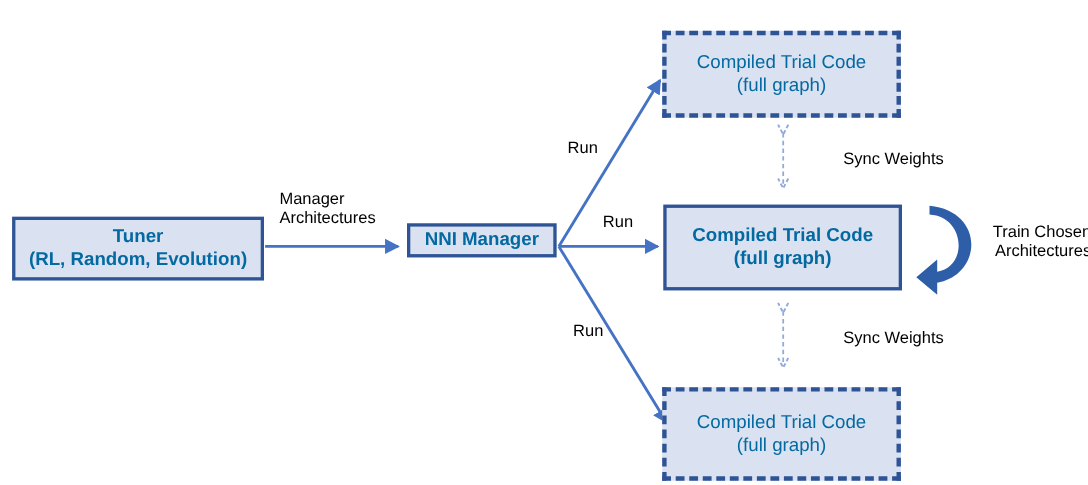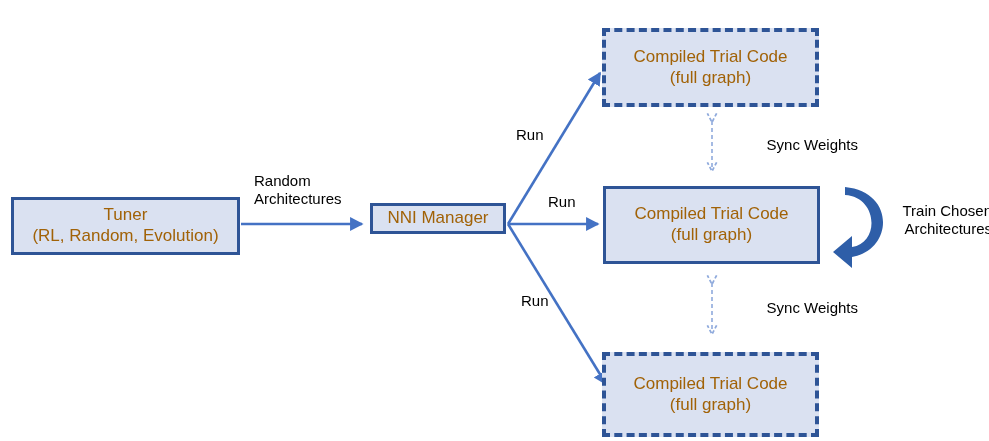--- a/index.html
+++ b/index.html
@@ -16,25 +16,26 @@
     overflow: hidden;
   }
   .box {
     position: absolute;
     box-sizing: border-box;
     background: #dae1f1;
     display: flex;
     align-items: center;
     justify-content: center;
     text-align: center;
-    color: #a16207;
+    color: #0369a1;
     line-height: 1.22;
   }
   .box-solid {
     border: 3px solid #2e5496;
+    font-weight: bold;
   }
   .box-dashed {
     border: 4px dashed #2e5496;
   }
   .box-label {
     display: block;
     white-space: pre-line;
   }
   .label {
     position: absolute;
@@ -123,21 +124,21 @@
   <div class="box box-solid" style="left:603px; top:186px; width:217px; height:78px; font-size:17px;">
     <span class="box-label">Compiled Trial Code
 (full graph)</span>
   </div>
 
   <div class="box box-dashed" style="left:602px; top:352px; width:217px; height:85px; font-size:17px;">
     <span class="box-label">Compiled Trial Code
 (full graph)</span>
   </div>
 
-  <div class="label" style="left:254px; top:172px; width:130px; font-size:15px;">Random
+  <div class="label" style="left:254px; top:172px; width:130px; font-size:15px;">Manager
 Architectures</div>
 
   <div class="label" style="left:516px; top:126px; width:40px; font-size:15px;">Run</div>
 
   <div class="label" style="left:548px; top:193px; width:40px; font-size:15px;">Run</div>
 
   <div class="label" style="left:521px; top:292px; width:40px; font-size:15px;">Run</div>
 
   <div class="label label-left" style="left:728px; top:136px; width:130px; font-size:15px;">Sync Weights</div>
 

